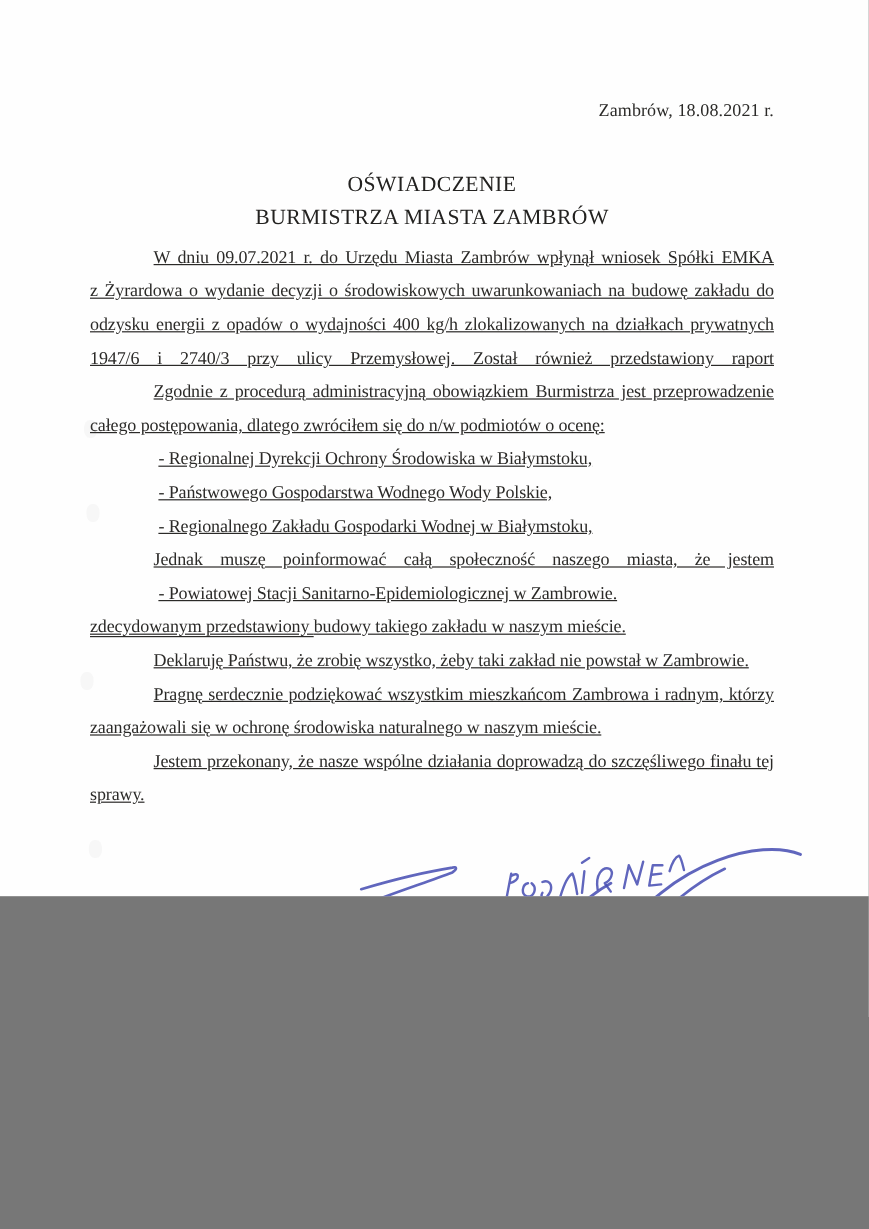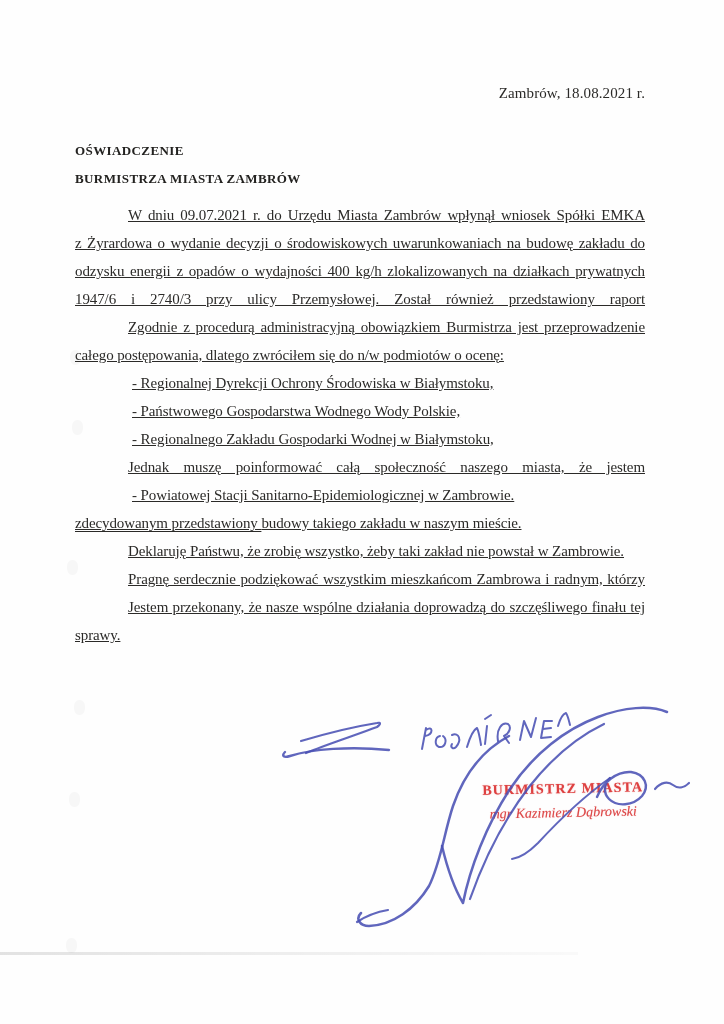--- a/index.html
+++ b/index.html
@@ -1,34 +1,34 @@
 <!DOCTYPE html>
 <html lang="pl"><head>
 <meta charset="utf-8">
 <style>
   html,body{margin:0;padding:0;}
   body{background:#777;}
   .page{
     position:relative;
-    width:724px;height:1024px;
+    width:724px;height:747px;
     margin:0 auto;
     background:#fefefe;
     overflow:hidden;
     font-family:"Liberation Serif", serif;
     color:#2b2a28;
   }
   
   .date-line{
     position:absolute; top:85px; right:79px;
     font-size:15px; letter-spacing:0.1px;
   }
   .title-1,.title-2{
     position:absolute; left:75px; width:570px;
-    text-align:left; font-weight:bold;
-    font-size:13px; letter-spacing:0.4px; color:#232220;
+    text-align:center; font-weight:normal;
+    font-size:18px; letter-spacing:0.4px; color:#232220;
   }
   .title-1{top:143px;}
   .title-2{top:171px;}
   
   .doc-body{
     position:absolute; left:75px; top:201px; width:570px;
     font-size:15px; letter-spacing:-0.1px;text-decoration:underline;
   }
   .ln{height:28px; line-height:28px; white-space:normal; overflow:visible;}
   .j{text-align:justify; text-align-last:justify;}
@@ -86,20 +86,21 @@
     <div class="ln j ind">Zgodnie z procedurą administracyjną obowiązkiem Burmistrza jest przeprowadzenie</div>
     <div class="ln">całego postępowania, dlatego zwróciłem się do n/w podmiotów o ocenę:</div>
     <div class="ln li">- Regionalnej Dyrekcji Ochrony Środowiska w Białymstoku,</div>
     <div class="ln li">- Państwowego Gospodarstwa Wodnego Wody Polskie,</div>
     <div class="ln li">- Regionalnego Zakładu Gospodarki Wodnej w Białymstoku,</div>
     <div class="ln j ind">Jednak muszę poinformować całą społeczność naszego miasta, że jestem</div>
     <div class="ln li">- Powiatowej Stacji Sanitarno-Epidemiologicznej w Zambrowie.</div>
     <div class="ln"><span class="u">zdecydowanym przedstawiony </span><span>budowy takiego zakładu w naszym mieście.</span></div>
     <div class="ln ind">Deklaruję Państwu, że zrobię wszystko, żeby taki zakład nie powstał w Zambrowie.</div>
     <div class="ln j ind">Pragnę serdecznie podziękować wszystkim mieszkańcom Zambrowa i radnym, którzy</div>
+    <div class="ln">zaangażowali się w ochronę środowiska naturalnego w naszym mieście.</div>
     <div class="ln j ind">Jestem przekonany, że nasze wspólne działania doprowadzą do szczęśliwego finału tej</div>
     <div class="ln">sprawy.</div>
   </div>
 
   <div class="stamp">
     <div class="stamp-title">BURMISTRZ MIASTA</div>
     <div class="stamp-name">mgr Kazimierz Dąbrowski</div>
   </div>
 
   <svg class="ink-svg" width="430" height="245" viewBox="270 695 430 245" role="img" aria-label="Z podziękaniem">

